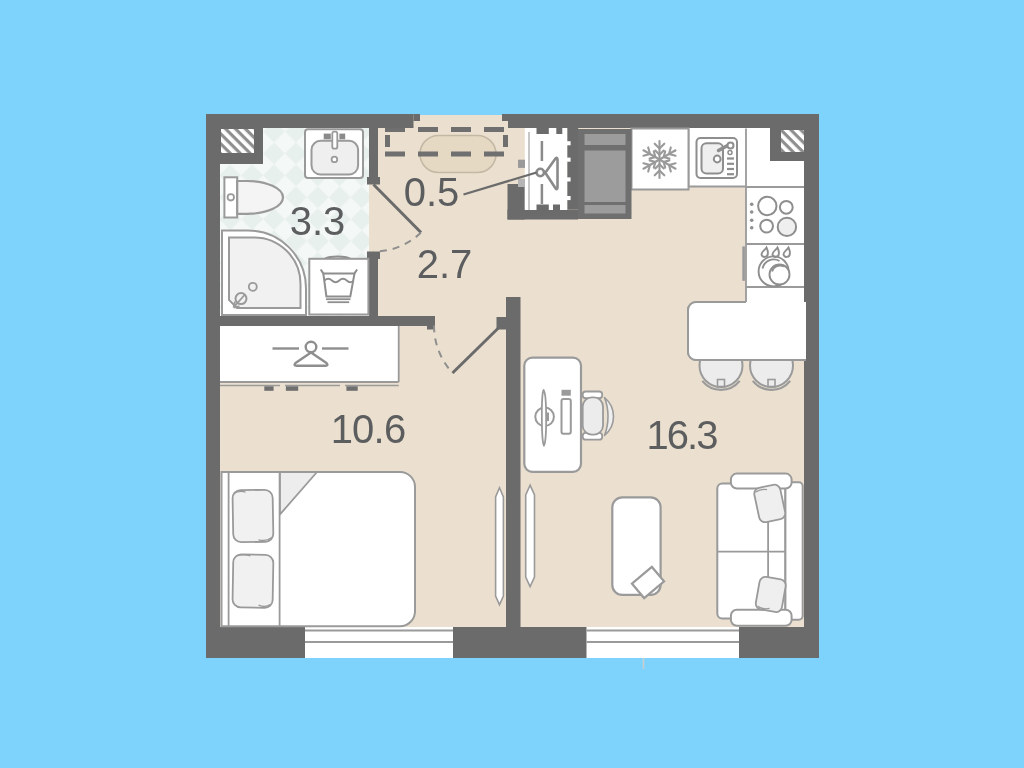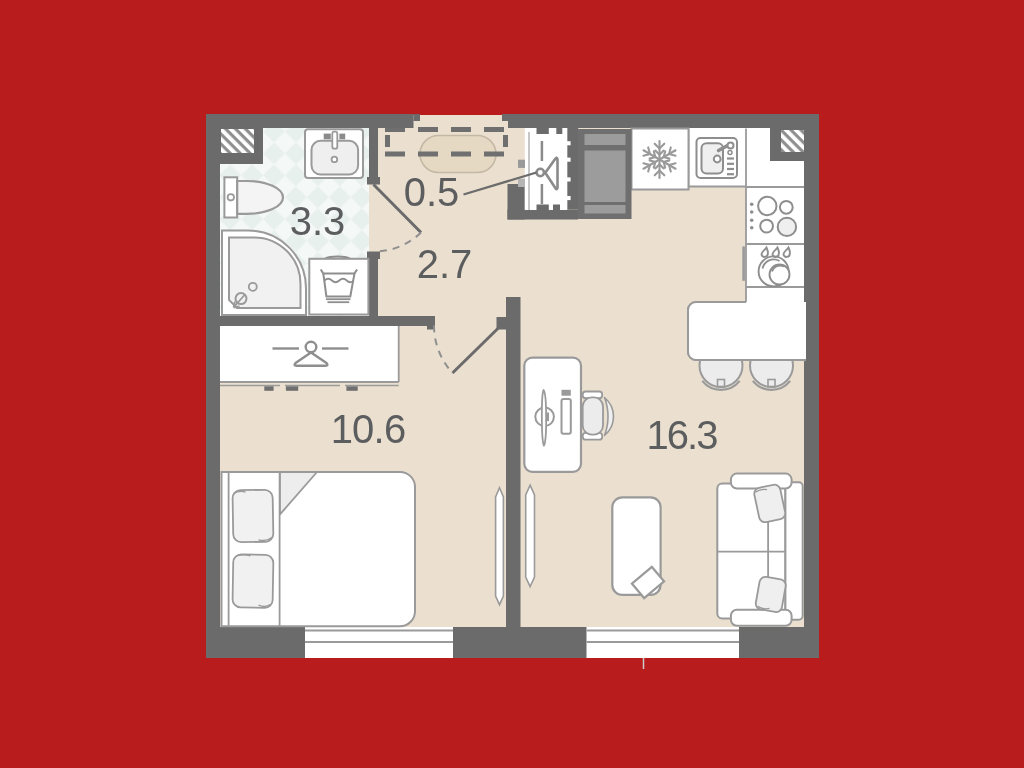--- a/index.html
+++ b/index.html
@@ -1,17 +1,17 @@
 <!DOCTYPE html>
 <html><head>
 <meta charset="utf-8">
 <title>Floorplan</title>
 <style>
   html,body{margin:0;padding:0;background:#ffffff;}
-  #stage{position:relative;width:1024px;height:768px;background:#b91c1c;overflow:hidden;}
+  #stage{position:relative;width:1024px;height:768px;background:#7dd3fc;overflow:hidden;}
   svg{display:block;}
   text{font-family:"Liberation Sans", sans-serif;fill:#5c5d5f;}
 </style>
 </head>
 <body>
 <div id="stage">
 <svg width="1024" height="768" viewBox="0 0 1024 768">
 <defs>
   <pattern id="chk" width="31" height="31" patternUnits="userSpaceOnUse" patternTransform="rotate(45 0 0)">
     <rect width="31" height="31" fill="#e8f0ed"></rect>

